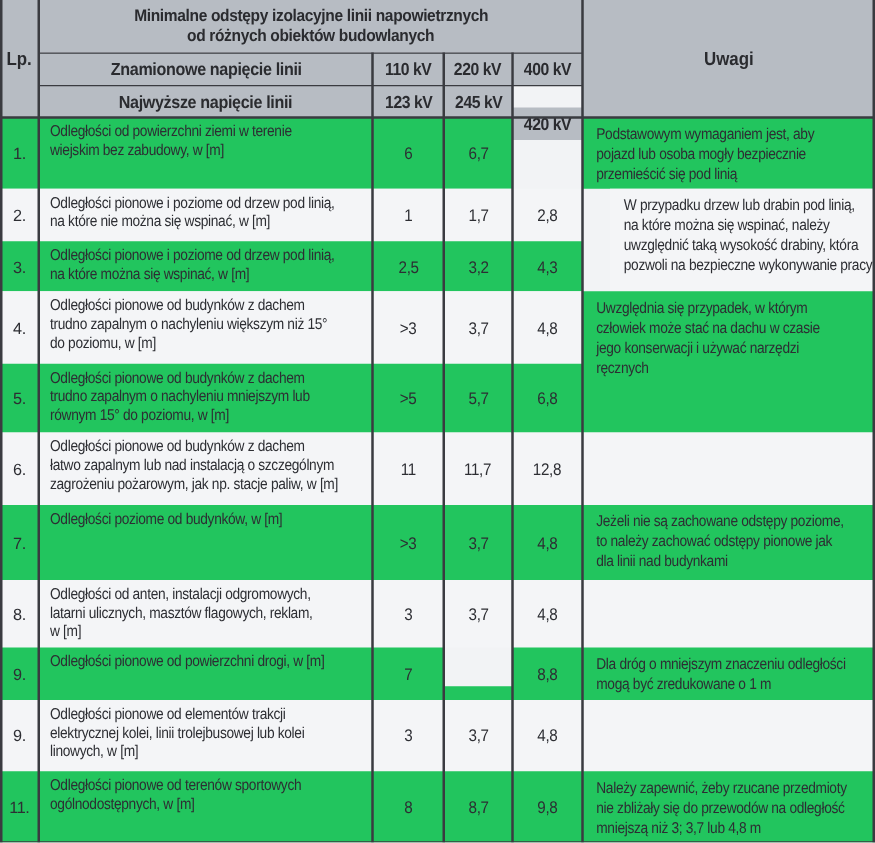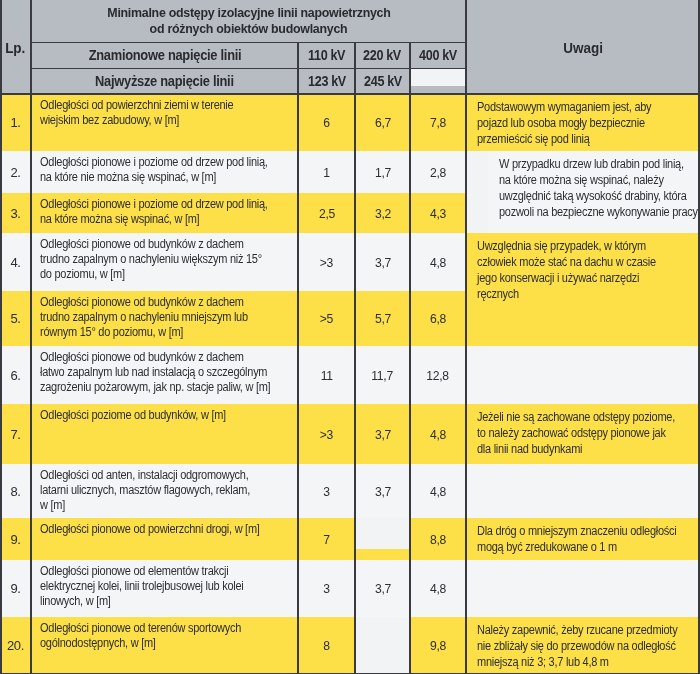--- a/index.html
+++ b/index.html
@@ -6,21 +6,21 @@
   body { width: 700px; height: 674px; overflow: hidden; font-family: "Liberation Sans", sans-serif; }
   .tbl { position: relative; width: 700px; height: 674px; background: #f2f3f5; }
   .abs { position: absolute; box-sizing: border-box; }
   .hdr { background: #b7bcc3; color: #2a2b2f; font-weight: bold; display: flex; align-items: center; justify-content: center; text-align: center; }
   .hdr-title { font-size: 13.5px; line-height: 16px; letter-spacing: -0.3px; transform: scaleX(0.92); }
   .hdr-sub { font-size: 14px; letter-spacing: -0.3px; transform: scaleX(0.92); }
   .hdr-kv { font-size: 14px; letter-spacing: -0.4px; transform: scaleX(0.9); }
   .hdr-lp { font-size: 15px; transform: scaleX(0.9); }
   .hdr-uwagi { font-size: 15px; transform: scaleX(0.9); }
   .cell { color: #2d2e33; font-size: 12.5px; letter-spacing: -0.3px; }
-  .gray { background: #fde047; }
+  .gray { background: #22c55e; }
   .white { background: #f4f5f7; }
   .lp { display: flex; align-items: center; justify-content: center; font-size: 13px; }
   .desc { padding: 4px 0 0 9px; line-height: 15px; }
   .desc span, .rem span { display: inline-block; transform-origin: left top; transform: scaleX(0.88); white-space: pre-line; width: 113%; }
   .num { display: flex; align-items: center; justify-content: center; font-size: 13.5px; }
   .num span { display: inline-block; transform: scaleX(0.9); }
   .rem { padding: 5px 0 0 11px; line-height: 16px; font-size: 12.5px; }
   .vline { position: absolute; top: 0; width: 1.5px; background: #3a3b40; }
   .hline { position: absolute; height: 1px; background: #3a3b40; }
 </style>
@@ -70,23 +70,20 @@
       <span>1.</span>
     </div>
   <div class="abs cell gray desc" style="left:31px;top:94px;width:267px;height:57px;"><span>Odległości od powierzchni ziemi w terenie
 wiejskim bez zabudowy, w [m]</span></div>
   <div class="abs cell gray num" style="left:298px;top:94px;width:57px;height:57px;">
       <span>6</span>
     </div>
   <div class="abs cell gray num" style="left:355px;top:94px;width:55px;height:57px;">
       <span>6,7</span>
     </div>
-  <div class="abs cell gray num" style="left:410px;top:94px;width:56px;height:57px;">
-      <span>7,8</span>
-    </div>
 
   <div class="abs cell white lp" style="left:0;top:151px;width:31px;height:42px;">
       <span>2.</span>
     </div>
   <div class="abs cell white desc" style="left:31px;top:151px;width:267px;height:42px;"><span>Odległości pionowe i poziome od drzew pod linią,
 na które nie można się wspinać, w [m]</span></div>
   <div class="abs cell white num" style="left:298px;top:151px;width:57px;height:42px;">
       <span>1</span>
     </div>
   <div class="abs cell white num" style="left:355px;top:151px;width:55px;height:42px;">
@@ -213,26 +210,29 @@
       <span>3</span>
     </div>
   <div class="abs cell white num" style="left:355px;top:560px;width:55px;height:57px;">
       <span>3,7</span>
     </div>
   <div class="abs cell white num" style="left:410px;top:560px;width:56px;height:57px;">
       <span>4,8</span>
     </div>
 
   <div class="abs cell gray lp" style="left:0;top:617px;width:31px;height:57px;">
-      <span>20.</span>
+      <span>11.</span>
     </div>
   <div class="abs cell gray desc" style="left:31px;top:617px;width:267px;height:57px;"><span>Odległości pionowe od terenów sportowych
 ogólnodostępnych, w [m]</span></div>
   <div class="abs cell gray num" style="left:298px;top:617px;width:57px;height:57px;">
       <span>8</span>
+    </div>
+  <div class="abs cell gray num" style="left:355px;top:617px;width:55px;height:57px;">
+      <span>8,7</span>
     </div>
   <div class="abs cell gray num" style="left:410px;top:617px;width:56px;height:57px;">
       <span>9,8</span>
     </div>
 
   <div class="abs cell gray rem" style="left:466px;top:94px;width:234px;height:57px;"><span>Podstawowym wymaganiem jest, aby
 pojazd lub osoba mogły bezpiecznie
 przemieścić się pod linią</span></div>
   <div class="abs cell white rem" style="left:488px;top:151px;width:262px;height:82px;"><span>W przypadku drzew lub drabin pod linią,
 na które można się wspinać, należy

